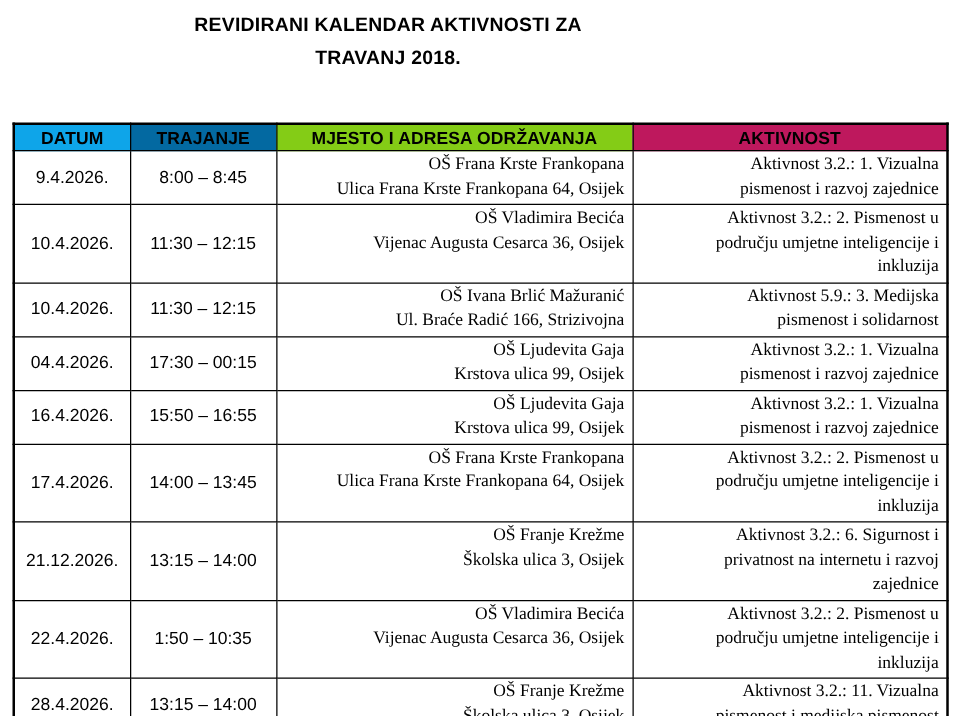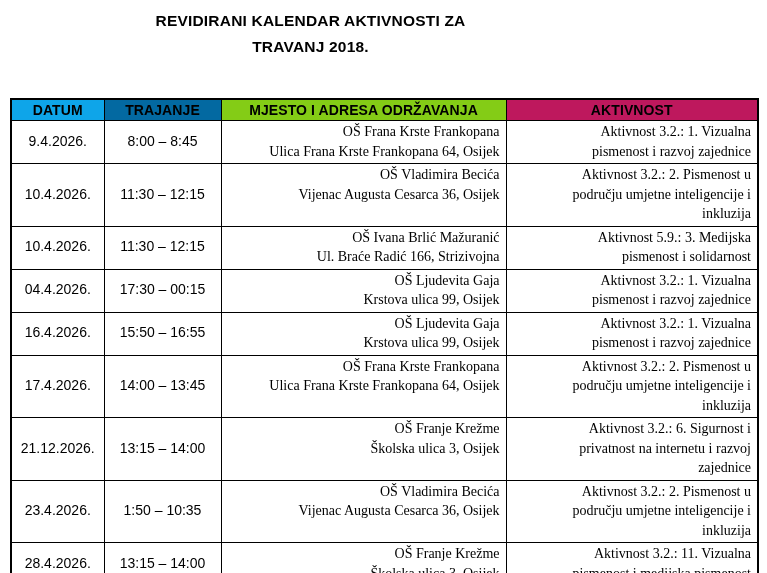--- a/index.html
+++ b/index.html
@@ -155,21 +155,21 @@
     <td class="c-datum">21.12.2026.</td>
     <td class="c-trajanje">13:15 – 14:00</td>
     <td class="c-mjesto">OŠ Franje Krežme
 Školska ulica 3, Osijek</td>
     <td class="c-aktivnost">Aktivnost 3.2.: 6. Sigurnost i
 privatnost na internetu i razvoj
 zajednice</td>
   </tr>
 
   <tr>
-    <td class="c-datum">23.4.2026.</td>
+    <td class="c-datum">22.4.2026.</td>
     <td class="c-trajanje">1:50 – 10:35</td>
     <td class="c-mjesto">OŠ Vladimira Becića
 Vijenac Augusta Cesarca 36, Osijek</td>
     <td class="c-aktivnost">Aktivnost 3.2.: 2. Pismenost u
 području umjetne inteligencije i
 inkluzija</td>
   </tr>
 
   <tr>
     <td class="c-datum">28.4.2026.</td>

